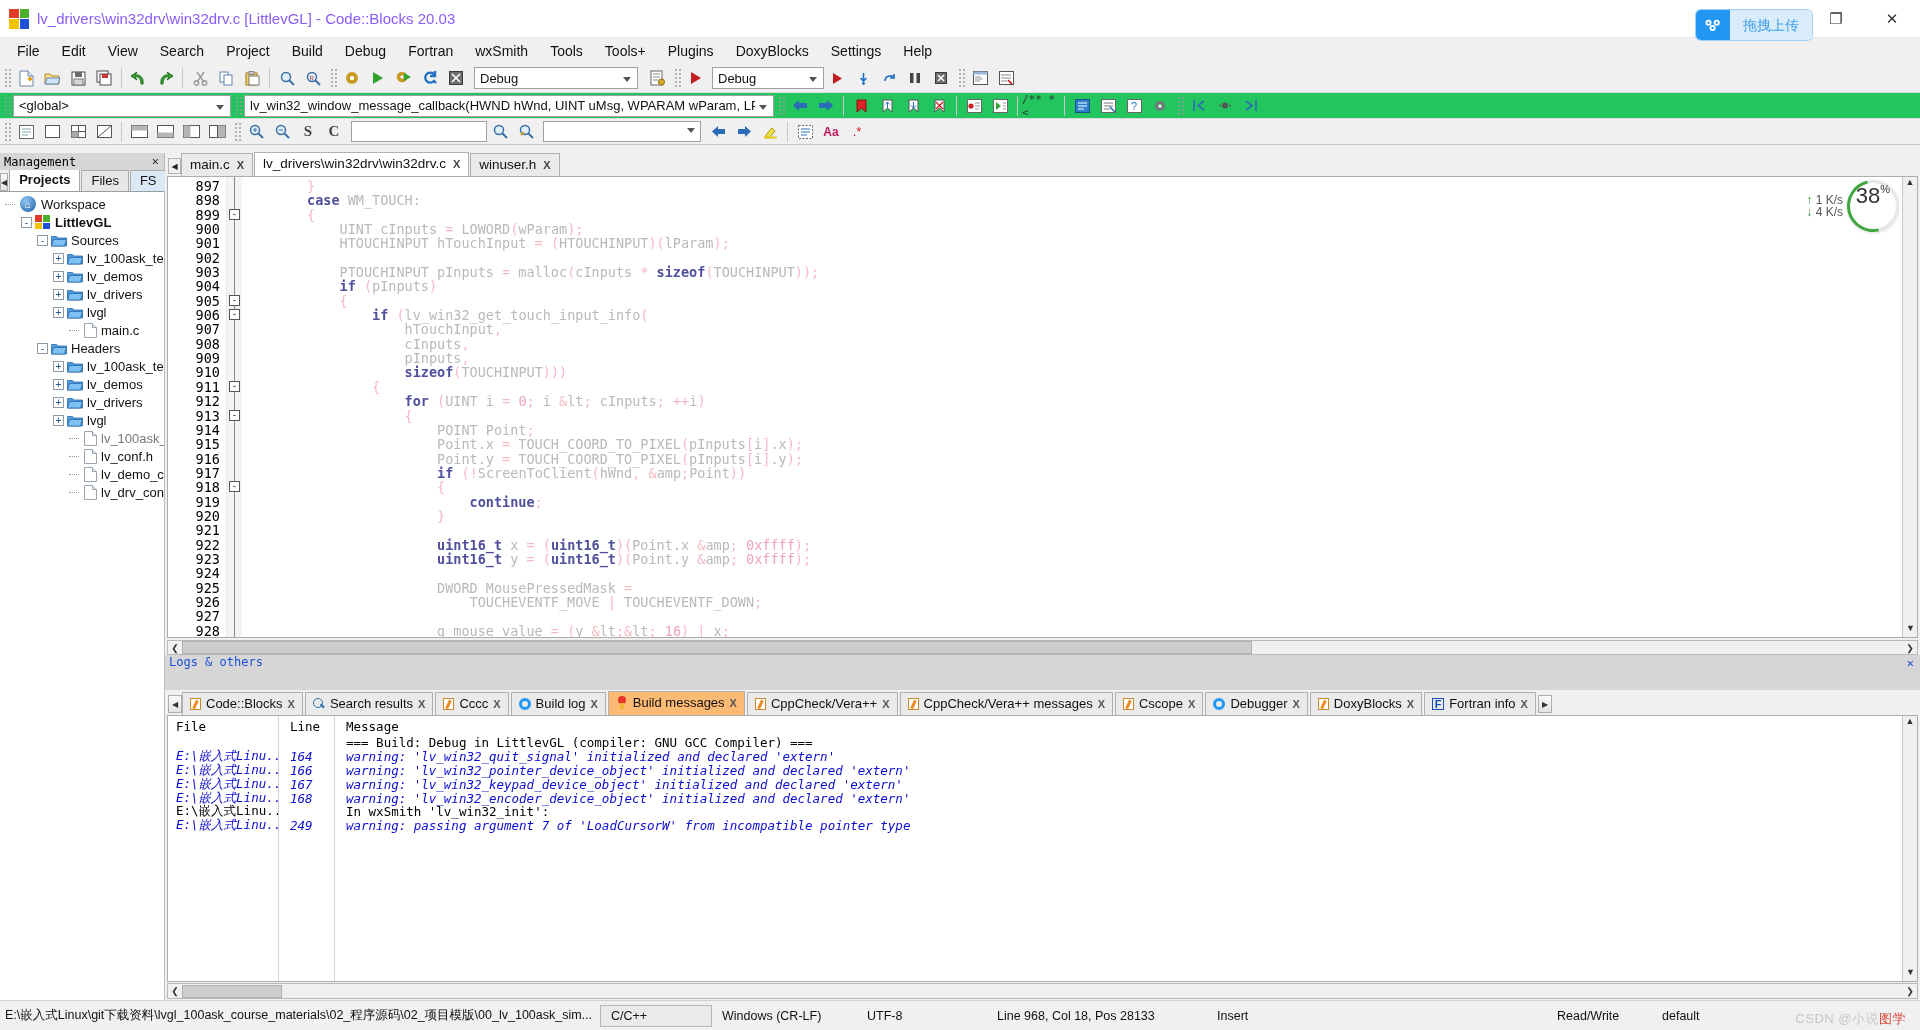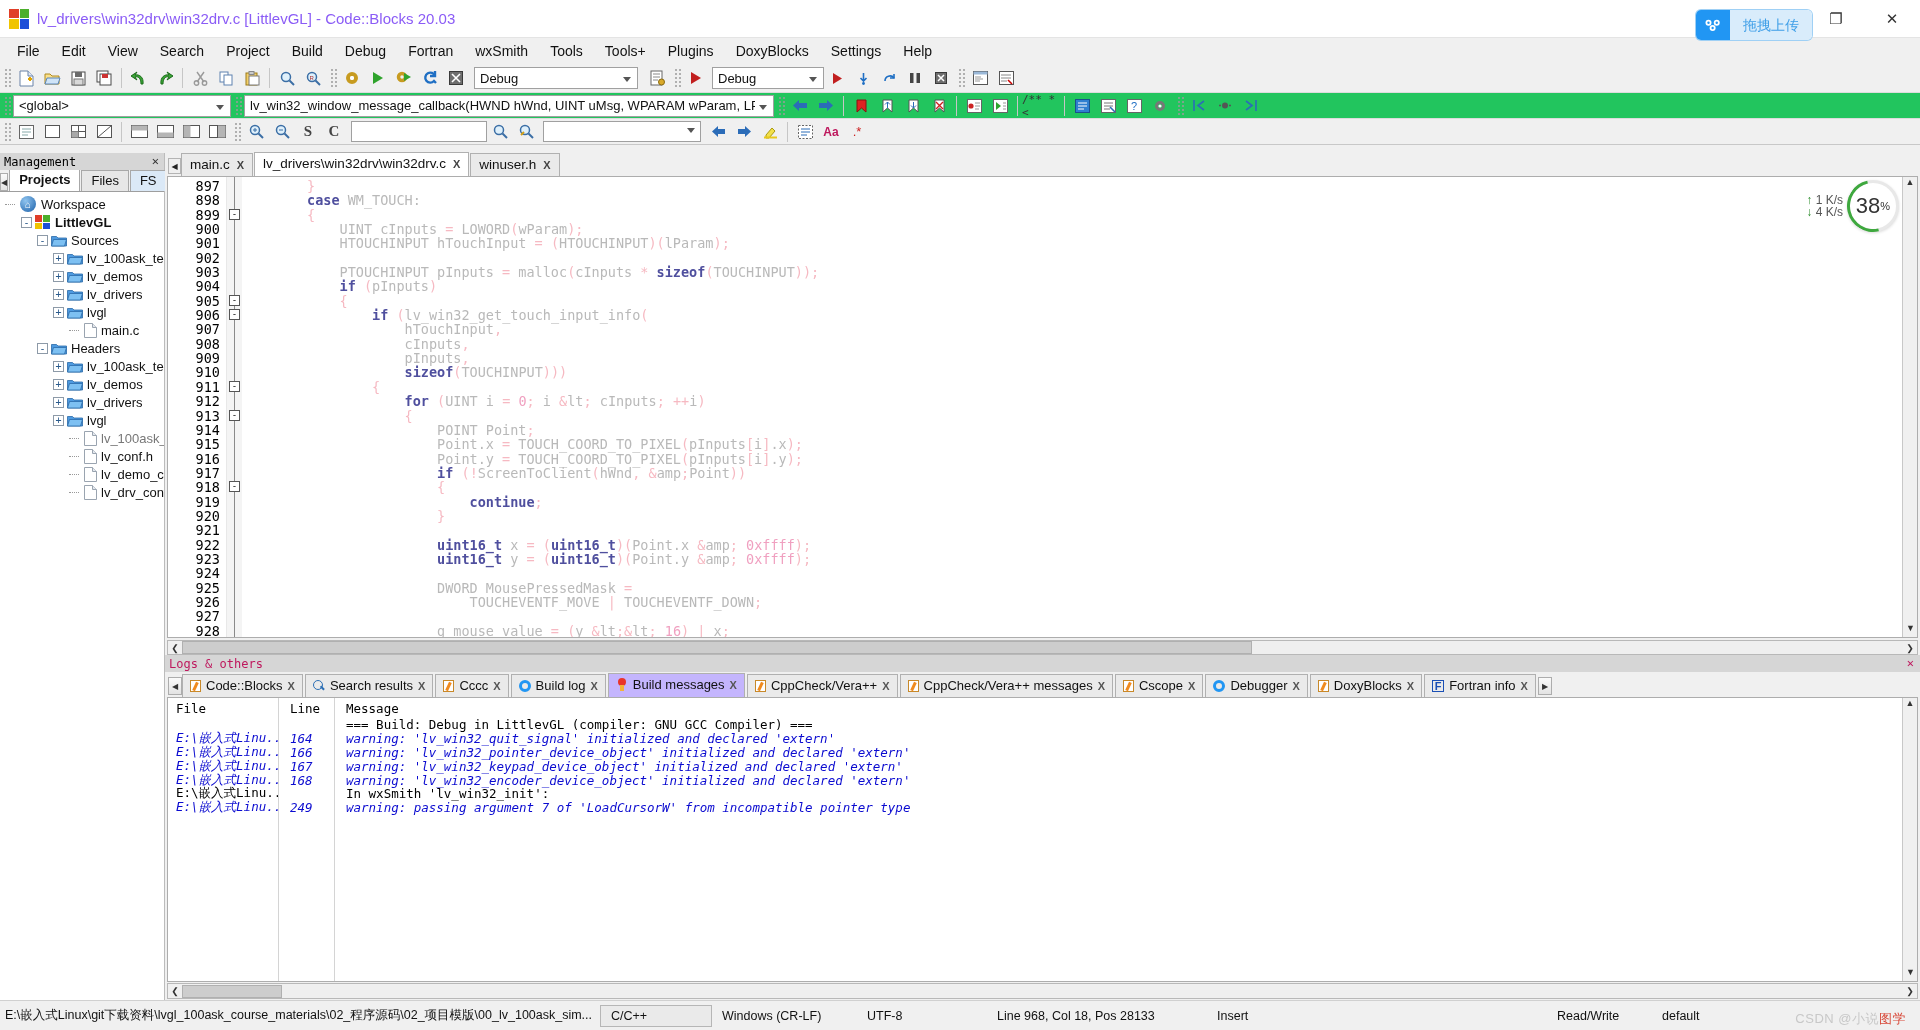--- a/index.html
+++ b/index.html
@@ -143,38 +143,38 @@
   .hs-arrow { width:14px; text-align:center; font-size:9px; color:#333;}
   .hs-track { flex:1; height:13px; background:#efefef; position:relative;}
   .hs-thumb { position:absolute; top:0; left:0; height:13px; background:#cdcdcd; border:1px solid #b0b0b0;}
 
   
   .netovl { position:absolute; right:18px; top:3px; display:flex; align-items:center; gap:0; z-index:30;}
   .net-stats { font-size:12px; color:#555; line-height:12px; text-align:left; margin-right:4px;
                font-family:"Liberation Sans", sans-serif;}
   .net-stats span.ar { color:#2f8f2f; }
   .net-circle { width:52px; height:52px; border-radius:50%; background:#fff;
-                border:3px solid #e8e8e8; display:flex; align-items:center; justify-content:center;
+                border:3px solid #e8e8e8; display:flex; align-items:flex-start; justify-content:center;
                 position:relative; box-shadow:0 1px 3px rgba(0,0,0,.15);}
   .net-circle::after { content:""; position:absolute; inset:-3px; border-radius:50%;
                 border:3px solid transparent; border-bottom-color:#3ea83e; border-left-color:#3ea83e;
                 transform: rotate(32deg); }
   .net-num { font-size:22px; color:#333; font-weight:300; }
   .net-pct { font-size:11px; color:#333; }
 
   
   .logs { flex:1; display:flex; flex-direction:column; background:#f0f0f0; min-height:0;}
-  .logs-head { height:17px; background:#d6d6d6; display:flex; align-items:center; padding-left:4px;
-               font-size:12px; font-family:"DejaVu Sans Mono", monospace; color:#be185d; position:relative;}
+  .logs-head { height:35px; background:#d6d6d6; display:flex; padding-left:4px;
+               font-size:12px; font-family:"DejaVu Sans Mono", monospace; color:#1d4ed8; position:relative;}
   .logs-head .x { position:absolute; right:6px; top:1px; font-size:12px;}
   .log-tabs { height:25px; display:flex; align-items:flex-end; background:#f0f0f0; padding-left:3px; overflow:hidden;}
   .ltab { display:flex; align-items:center; gap:5px; font-size:13px; padding:3px 7px 4px;
           background:#eaeaea; border:1px solid #b0b0b0; border-bottom:none; margin-right:2px;
           color:#111; white-space:nowrap; }
-  .ltab.active { background:#c4b5fd; padding-bottom:5px;}
+  .ltab.active { background:#fdba74; padding-bottom:5px;}
   .ltab .tx { font-size:11px; font-weight:bold; color:#555;}
   .ico-pencil { width:11px; height:12px; background:#fff; border:1px solid #c8892a; position:relative; flex:none;}
   .ico-pencil::after{content:""; position:absolute; left:3px; top:1px; width:3px; height:9px;
                      background:#f08a1e; transform:rotate(25deg);}
   .ico-mag { width:12px; height:12px; flex:none; position:relative;}
   .ico-mag::before{content:""; position:absolute; left:0; top:0; width:8px; height:8px; border:1.6px solid #2d6fb5; border-radius:50%;}
   .ico-mag::after{content:""; position:absolute; left:7px; top:7px; width:5px; height:1.6px; background:#2d6fb5; transform:rotate(45deg);}
   .ico-gear { width:12px; height:12px; border-radius:50%; border:3px solid #2196f3; flex:none; position:relative;}
   .ico-bulb { width:12px; height:13px; flex:none; position:relative;}
   .ico-bulb::before{content:""; position:absolute; left:2px; top:0; width:8px; height:8px; border-radius:50%; background:#e8342a;}

